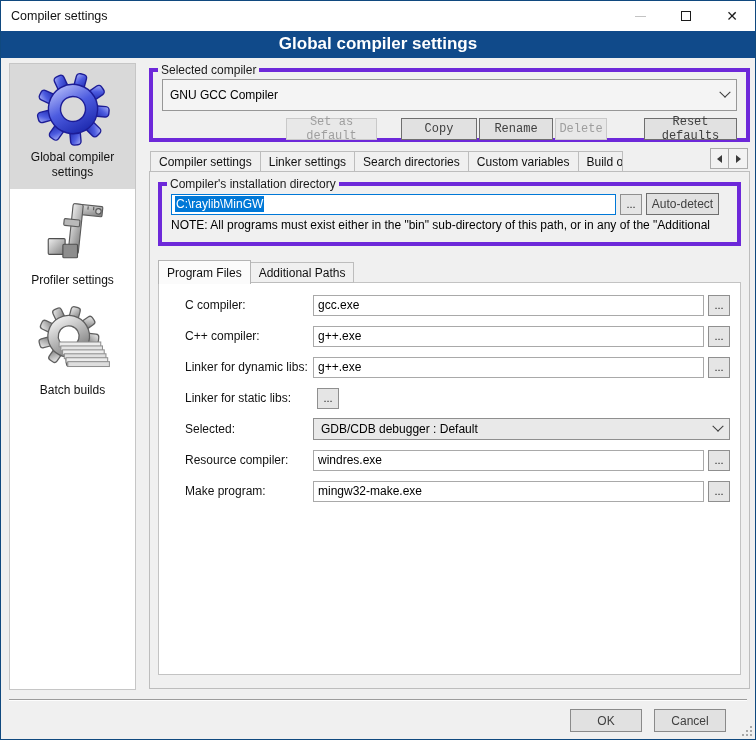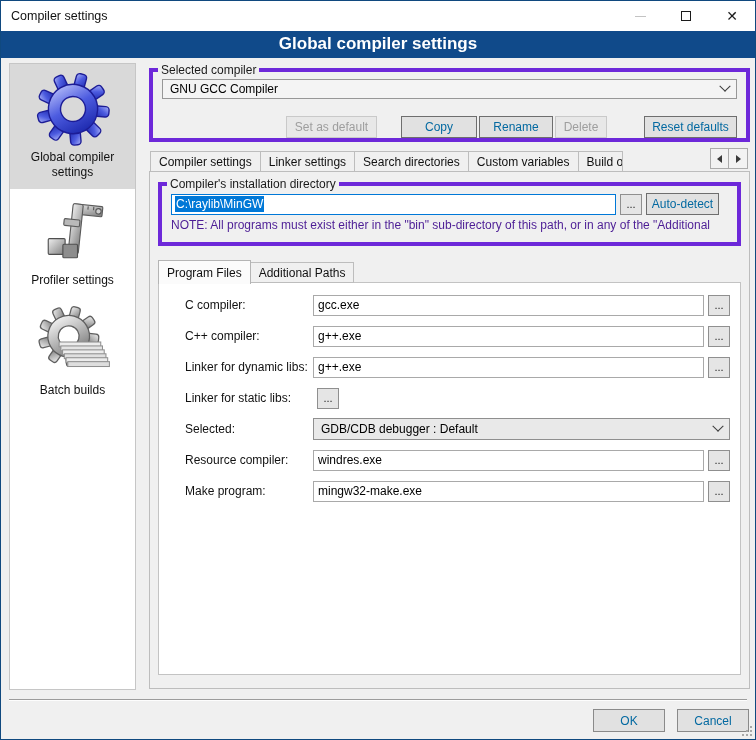--- a/index.html
+++ b/index.html
@@ -30,32 +30,32 @@
   .side-item.selected { background:#d9d9d9; }
   .side-item .icon-wrap { display:flex; justify-content:center; }
   .side-item .side-label { margin-top:4px; line-height:15px; color:#111; }
 
   
   fieldset.group { border:4px solid #6d28d9; background:transparent; }
   fieldset.group legend { font-size:12px; color:#1a1a1a; padding:0 3px; margin-left:5px; }
 
   #fs-compiler { position:absolute; left:148px; top:62px; width:601px; height:79px; }
 
-  .combo { height:20px; border:1px solid #979797; background:#f4f4f4; display:flex; align-items:center; padding:0 7px; }
+  .combo { height:32px; border:1px solid #979797; background:#f4f4f4; display:flex; align-items:center; padding:0 7px; }
   .combo .combo-text { flex:1; overflow:hidden; white-space:nowrap; }
   .chev { width:8px; height:8px; border-right:1.4px solid #3c3c3c; border-bottom:1.4px solid #3c3c3c;
     transform:rotate(45deg) translate(-2px,-2px); flex:none; }
 
   #compiler-combo { margin:2px 9px 0 9px; }
 
   .btn { height:22px; background:#e1e1e1; border:1px solid #6e6e6e; font-family:inherit; font-size:12px;
-    color:#0369a1; display:inline-flex; align-items:center; justify-content:center; }
+    color:#404040; display:inline-flex; align-items:center; justify-content:center; }
   .btn.disabled { color:#9e9e9e; border-color:#c9c9c9; background:#e8e8e8; }
 
-  .compiler-btn-row { display:flex; margin:17px 9px 0 9px; }
+  .compiler-btn-row { display:flex; margin:7px 9px 0 9px;font-family:Liberation Mono, monospace; }
   .compiler-btn-row .b-setdef { width:91px; margin-left:124px; }
   .compiler-btn-row .b-copy   { width:76px; margin-left:24px; }
   .compiler-btn-row .b-rename { width:74px; margin-left:2px; }
   .compiler-btn-row .b-delete { width:52px; margin-left:2px; }
   .compiler-btn-row .b-reset  { width:93px; margin-left:auto; }
 
   
   .tabrow { position:absolute; left:149px; top:146px; right:7px; height:25px; display:flex; align-items:flex-end; z-index:3; }
   .tab { height:21px; padding:0 8px; background:#f0f0f0; border:1px solid #bdbdbd; border-left:none;
     display:flex; align-items:center; white-space:nowrap; color:#111; }
@@ -71,36 +71,36 @@
   
   .tabpanel { position:absolute; left:148px; top:170px; width:601px; height:518px; border:1px solid #bdbdbd; background:#f0f0f0; z-index:2; }
 
   #fs-install { position:absolute; left:8px; top:5px; right:8px; height:69px; }
   .dir-row { display:flex; align-items:center; margin:2px 18px 0 9px; }
   .path-box { flex:1; height:21px; border:1px solid #0078d7; background:#fff; display:flex; align-items:center; padding:0 3px; overflow:hidden; white-space:nowrap; }
   .path-box .sel { background:#0078d7; color:#fff; padding:1px 1px; }
   .browse-btn { width:22px; height:21px; margin-left:4px; background:#e5e5e5; border:1px solid #8f8f8f;
     font-size:11px; line-height:1; display:inline-flex; align-items:center; justify-content:center; color:#222; }
   .autodetect-btn { width:73px; height:22px; margin-left:4px; }
-  .note { margin:3px 9px 0 9px; color:#4c1d95; white-space:nowrap; overflow:hidden; }
+  .note { margin:3px 9px 0 9px; color:#000000; white-space:nowrap; overflow:hidden; }
 
   
   .inner-tabrow { position:absolute; left:8px; top:88px; height:23px; display:flex; align-items:flex-end; z-index:3; }
   .inner-panel { position:absolute; left:8px; top:110px; right:8px; bottom:13px; background:#fff; border:1px solid #c3c3c3; overflow:hidden; }
 
   .field-rows { padding-top:11px;padding-left:16px; }
   .frow { display:flex; align-items:center; height:22px; margin:0 10px 9px 10px; }
   .frow .flabel { width:128px; flex:none; color:#111; }
   .frow input.fvalue { flex:1; height:21px; border:1px solid #a9a9a9; background:#fff; padding:0 4px;
     font-family:inherit; font-size:12px; color:#000; }
   .frow .fcombo { flex:1; height:22px; background:#e9e9e9; border:1px solid #8f8f8f; }
 
   
   .footer-divider { position:absolute; left:8px; right:8px; top:698px; height:2px; border-top:1px solid #9c9c9c; border-bottom:1px solid #fdfdfd; }
-  .footer-buttons { position:absolute; right:6px; top:708px; display:flex; gap:12px; }
+  .footer-buttons { position:absolute; right:29px; top:708px; display:flex; gap:12px; }
   .footer-buttons .btn { width:72px; height:23px; border-color:#8a8a8a; }
 
   .resize-grip { position:absolute; right:3px; bottom:3px; width:10px; height:10px; }
   .resize-grip i { position:absolute; width:2px; height:2px; background:#a8a8a8;
     box-shadow:8px 0 0 #a8a8a8, 8px -4px 0 #a8a8a8, 8px -8px 0 #a8a8a8, 4px 0 0 #a8a8a8, 4px -4px 0 #a8a8a8;
     left:0; top:8px; }
 </style>
 </head>
 <body>
 

